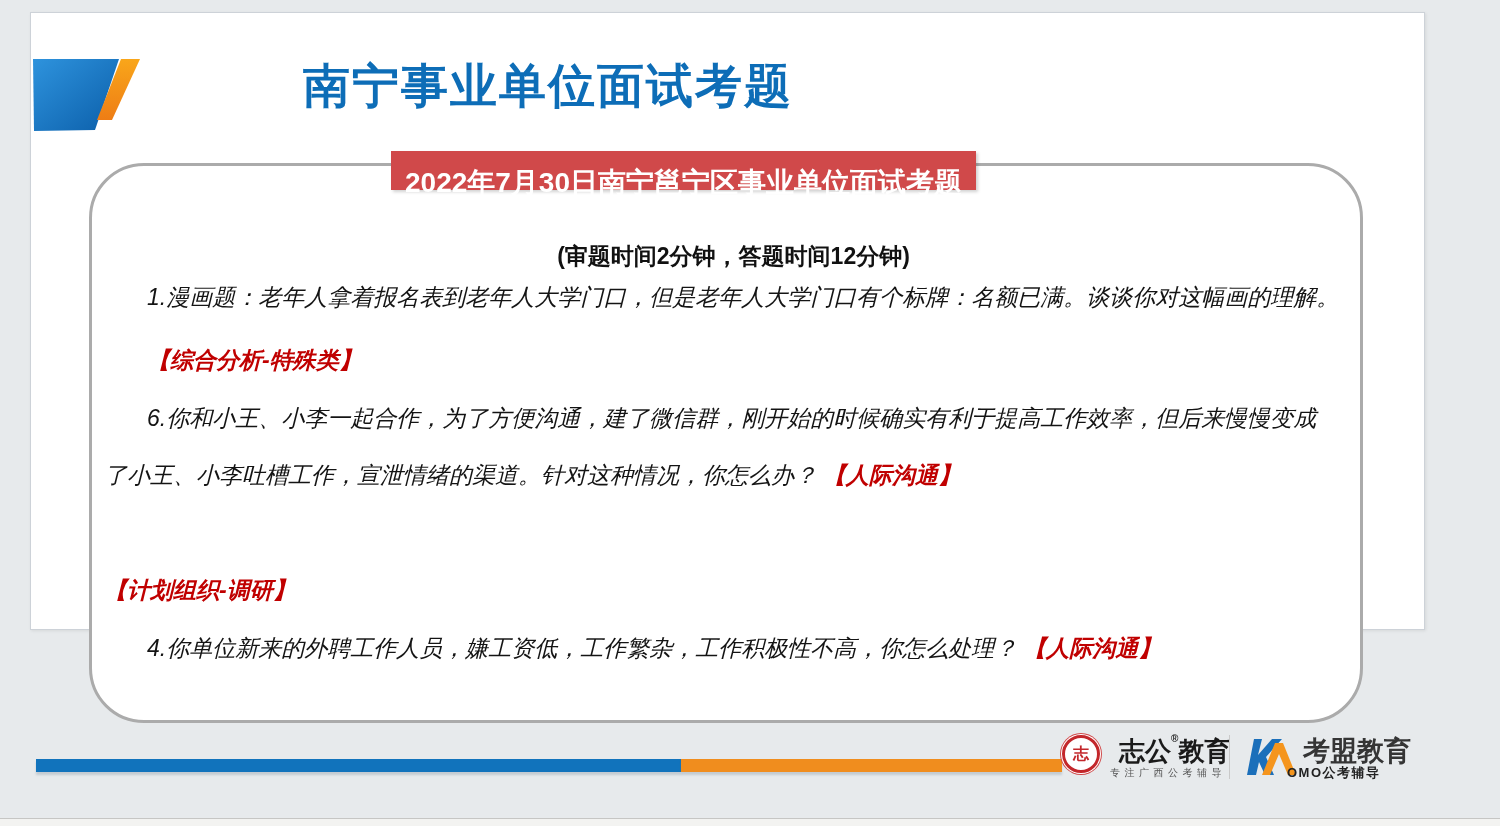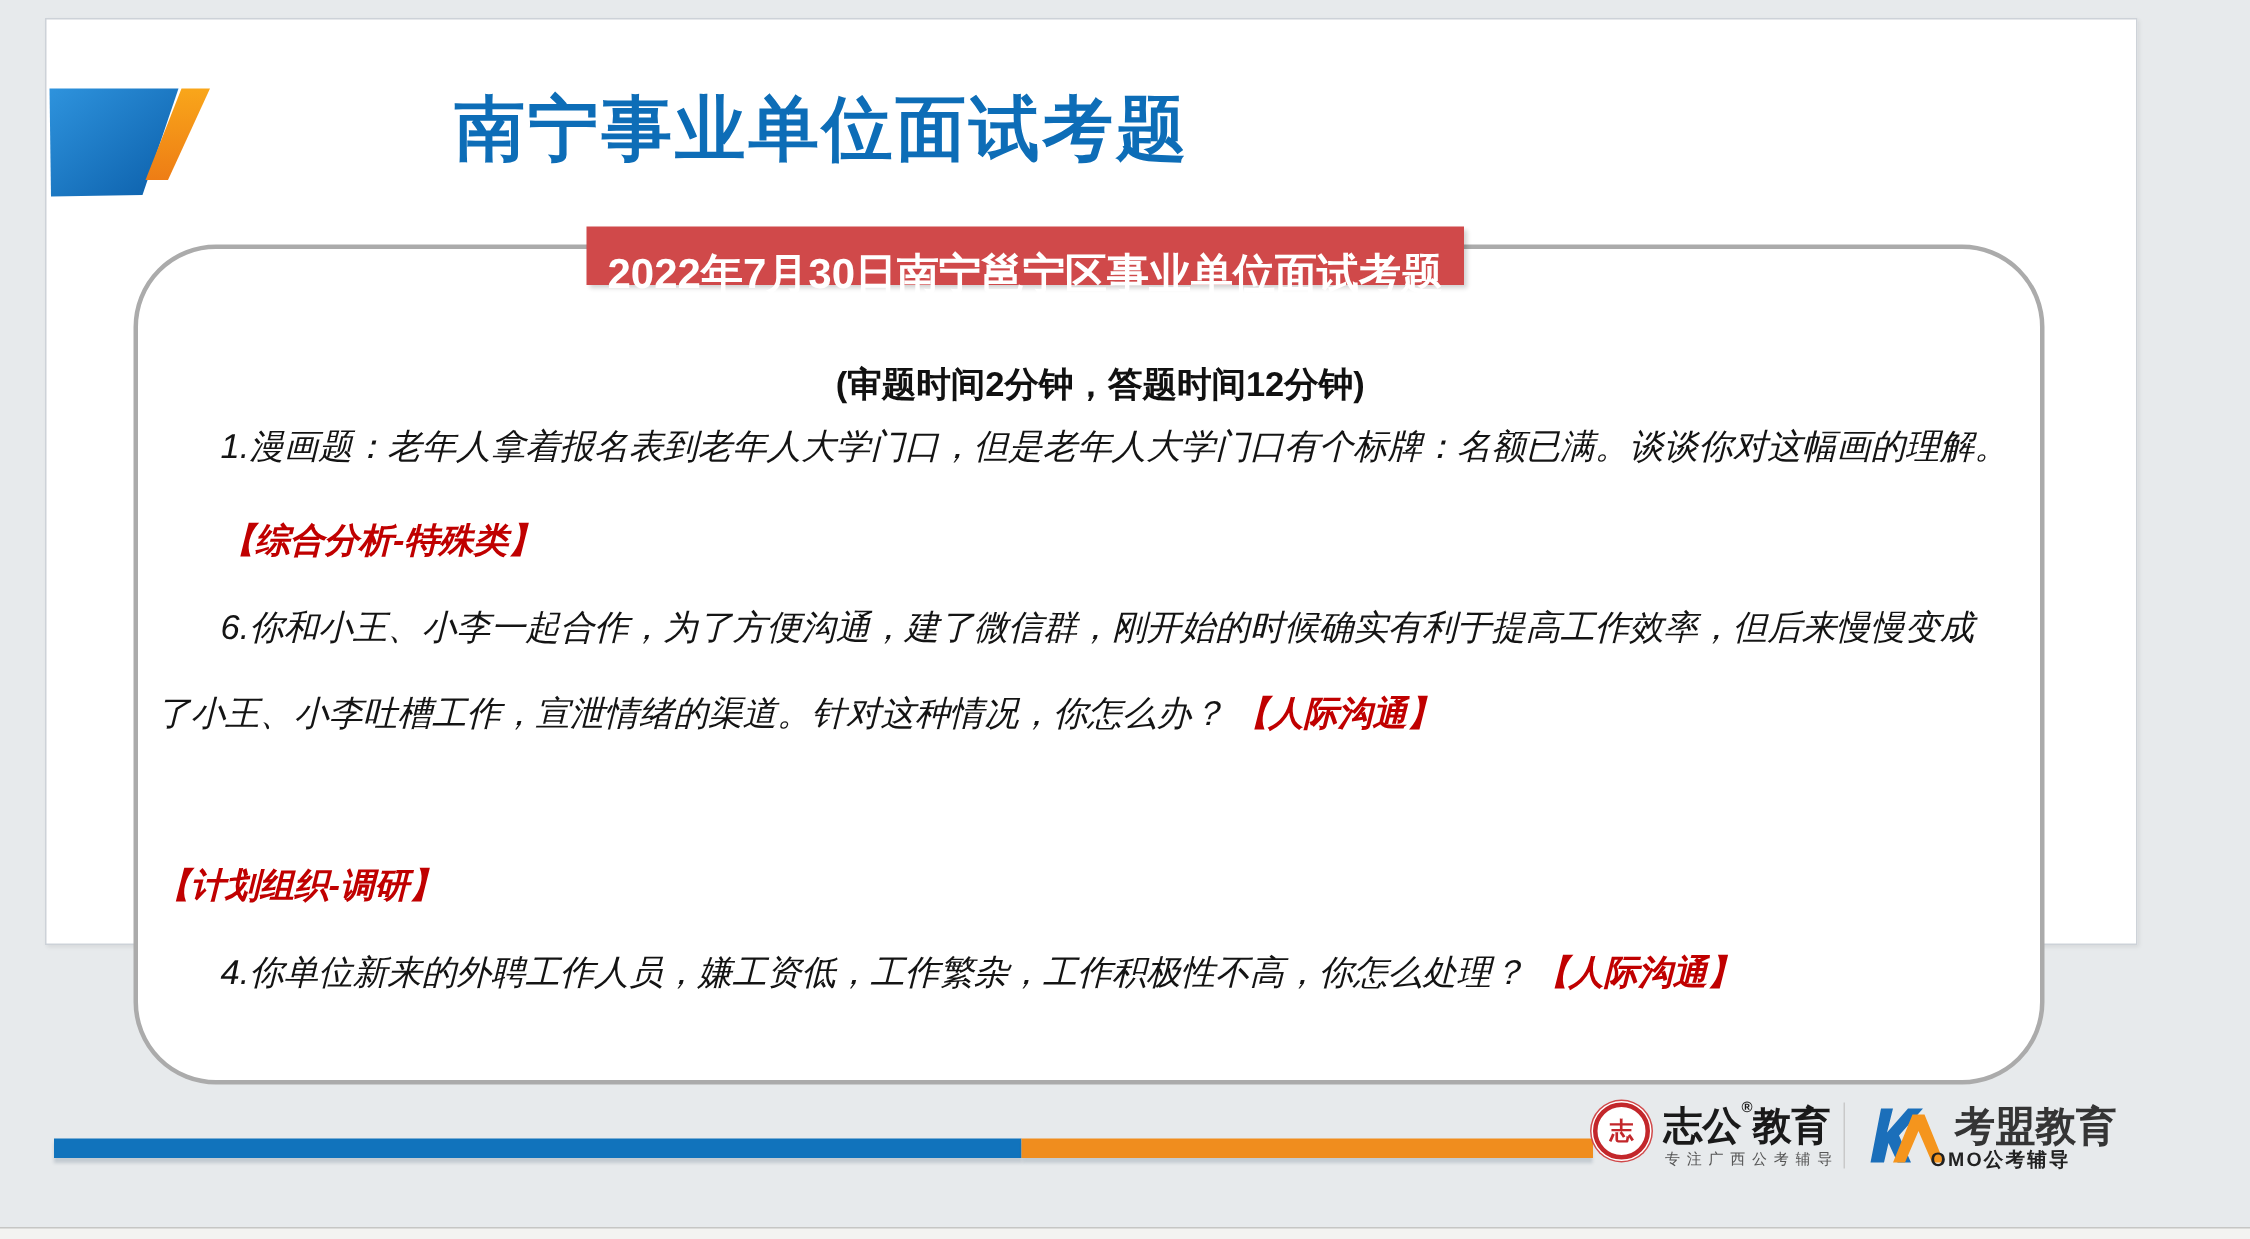--- a/index.html
+++ b/index.html
@@ -55,21 +55,21 @@
 
   .footer-logos { position:absolute; left:1026px; top:720px; height:52px; z-index:3; }
 
   .seal {
     position:absolute; left:5px; top:2px; width:38px; height:38px;
     border:3px solid #c3272b; border-radius:50%;
     background:#ffffff; color:#c3272b; font-weight:700; font-size:16px;
     display:flex; align-items:center; justify-content:center;
     box-shadow:0 0 0 1px #ffffff, 0 0 0 2px #d0494a;
   }
-  .zg-name { position:absolute; left:52px; top:0px; font-size:26px; font-weight:800; color:#1a1a1a; white-space:nowrap; }
+  .zg-name { position:absolute; left:62px; top:0px; font-size:26px; font-weight:800; color:#1a1a1a; white-space:nowrap; }
   .zg-name sup { font-size:10px; vertical-align:18px; }
   .zg-tag  { position:absolute; left:53px; top:33px; font-size:10px; color:#555555; letter-spacing:4.5px; white-space:nowrap; }
 
   .logo-divider { position:absolute; left:172px; top:2px; width:1px; height:44px; background:#c9c9c9; }
 
   .km-mark { position:absolute; left:188px; top:4px; width:52px; height:40px; }
   .km-name { position:absolute; left:246px; top:0px; font-size:27px; font-weight:800; color:#353535; white-space:nowrap; }
   .km-tag  { position:absolute; left:230px; top:31px; font-size:13px; font-weight:700; color:#222222; letter-spacing:1.5px; white-space:nowrap; }
 
   .bottom-strip {

